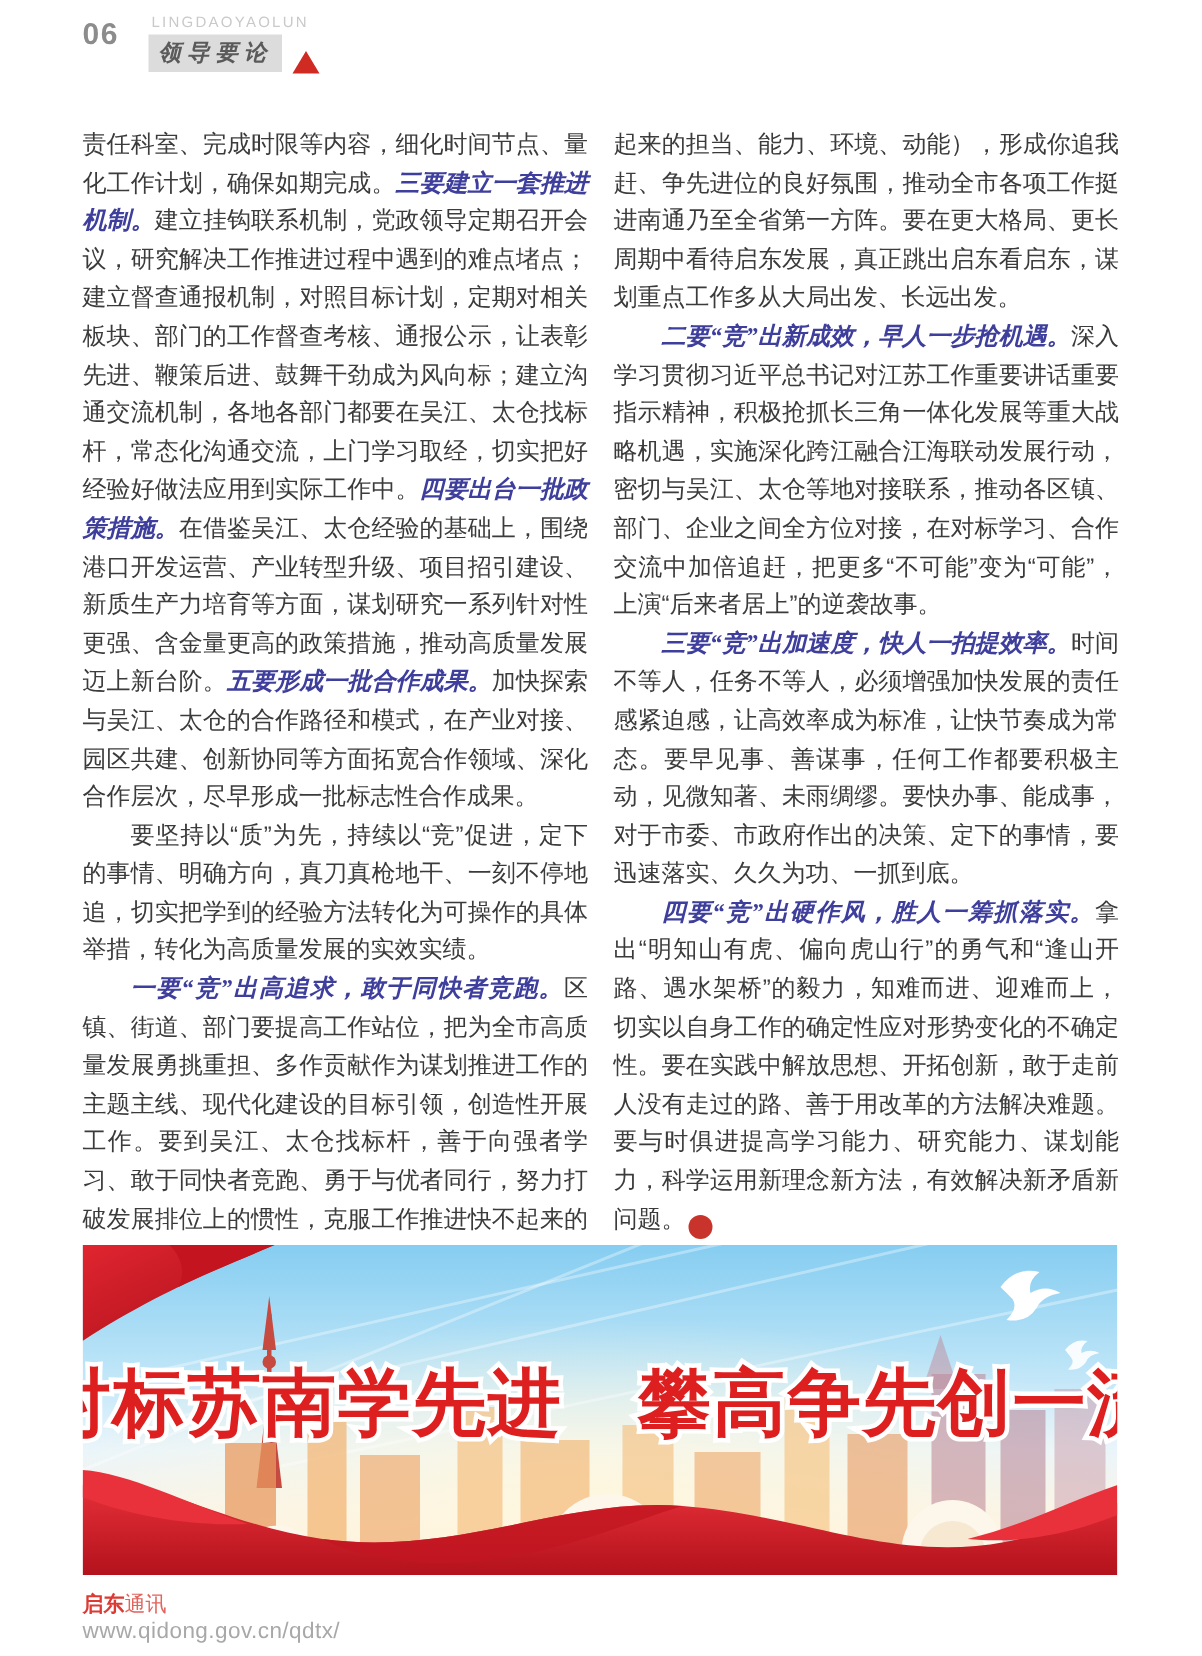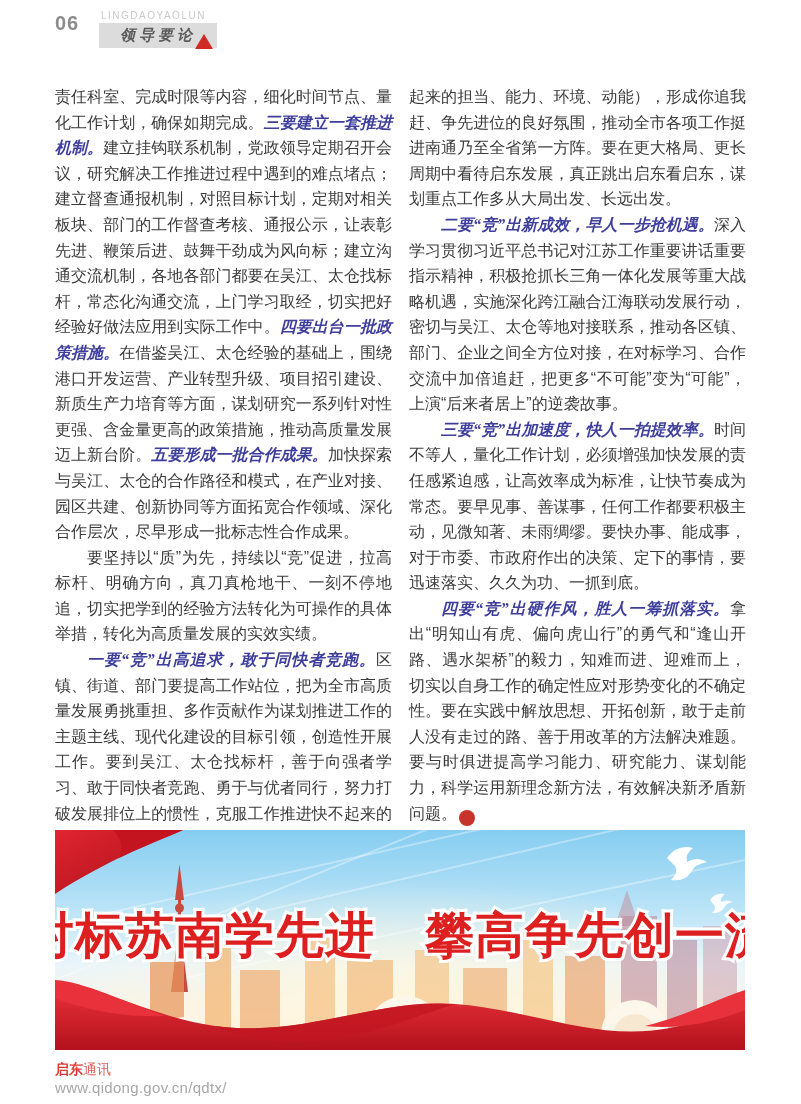--- a/index.html
+++ b/index.html
@@ -14,21 +14,21 @@
   .hdr { position:absolute; left:55px; top:8px; height:44px; }
   .page-num {
     position:absolute; left:0; top:4px;
     font-size:20px; font-weight:600; color:#8c8c8c; letter-spacing:1px;
   }
   .sec-pinyin {
     position:absolute; left:46px; top:2px;
     font-size:10px; color:#c9c9c9; letter-spacing:1.5px;
   }
   .sec-box {
-    position:absolute; left:44px; top:15px; width:118px; height:25px;
+    position:absolute; left:44px; top:15px; width:89px; height:25px;
     background:#dcdcdc; display:flex; align-items:center; justify-content:center;
   }
   .sec-box span {
     font-family:"Liberation Serif","DejaVu Serif",serif;
     font-style:italic; font-size:15px; font-weight:600;
     color:#5a5a5a; letter-spacing:4px;
   }
   .sec-tri {
     position:absolute; left:140px; top:26px; width:0; height:0;
     border-left:9px solid transparent; border-right:9px solid transparent;
@@ -81,27 +81,27 @@
     <div class="page-num">06</div>
     <div class="sec-pinyin">LINGDAOYAOLUN</div>
     <div class="sec-box">
       <span>领导要论</span>
     </div>
     <div class="sec-tri"></div>
   </div>
 
   <div class="col col-left">
       <p class="para"><span>责任科室、完成时限等内容，细化时间节点、量化工作计划，确保如期完成。</span><span class="em">三要建立一套推进机制。</span><span>建立挂钩联系机制，党政领导定期召开会议，研究解决工作推进过程中遇到的难点堵点；建立督查通报机制，对照目标计划，定期对相关板块、部门的工作督查考核、通报公示，让表彰先进、鞭策后进、鼓舞干劲成为风向标；建立沟通交流机制，各地各部门都要在吴江、太仓找标杆，常态化沟通交流，上门学习取经，切实把好经验好做法应用到实际工作中。</span><span class="em">四要出台一批政策措施。</span><span>在借鉴吴江、太仓经验的基础上，围绕港口开发运营、产业转型升级、项目招引建设、新质生产力培育等方面，谋划研究一系列针对性更强、含金量更高的政策措施，推动高质量发展迈上新台阶。</span><span class="em">五要形成一批合作成果。</span><span>加快探索与吴江、太仓的合作路径和模式，在产业对接、园区共建、创新协同等方面拓宽合作领域、深化合作层次，尽早形成一批标志性合作成果。</span></p>
-      <p class="para indent"><span>要坚持以“质”为先，持续以“竞”促进，拉高标杆、明确方向，真刀真枪地干、一刻不停地追，切实把学到的经验方法转化为可操作的具体举措，转化为高质量发展的实效实绩。</span></p>
+      <p class="para indent"><span>要坚持以“质”为先，持续以“竞”促进，定下的事情、明确方向，真刀真枪地干、一刻不停地追，切实把学到的经验方法转化为可操作的具体举措，转化为高质量发展的实效实绩。</span></p>
       <p class="para indent"><span class="em">一要“竞”出高追求，敢于同快者竞跑。</span><span>区镇、街道、部门要提高工作站位，把为全市高质量发展勇挑重担、多作贡献作为谋划推进工作的主题主线、现代化建设的目标引领，创造性开展工作。要到吴江、太仓找标杆，善于向强者学习、敢于同快者竞跑、勇于与优者同行，努力打破发展排位上的惯性，克服工作推进快不起来的因素（即缺少快</span></p>
     </div>
   <div class="col col-right">
   <p class="para"><span>起来的担当、能力、环境、动能），形成你追我赶、争先进位的良好氛围，推动全市各项工作挺进南通乃至全省第一方阵。要在更大格局、更长周期中看待启东发展，真正跳出启东看启东，谋划重点工作多从大局出发、长远出发。</span></p>
       <p class="para indent"><span class="em">二要“竞”出新成效，早人一步抢机遇。</span><span>深入学习贯彻习近平总书记对江苏工作重要讲话重要指示精神，积极抢抓长三角一体化发展等重大战略机遇，实施深化跨江融合江海联动发展行动，密切与吴江、太仓等地对接联系，推动各区镇、部门、企业之间全方位对接，在对标学习、合作交流中加倍追赶，把更多“不可能”变为“可能”，上演“后来者居上”的逆袭故事。</span></p>
-      <p class="para indent"><span class="em">三要“竞”出加速度，快人一拍提效率。</span><span>时间不等人，量化工作计划，必须增强加快发展的责任感紧迫感，让高效率成为标准，让快节奏成为常态。要早见事、善谋事，任何工作都要积极主动，见微知著、未雨绸缪。要快办事、能成事，对于市委、市政府作出的决策、定下的事情，要迅速落实、久久为功、一抓到底。</span></p>
+      <p class="para indent"><span class="em">三要“竞”出加速度，快人一拍提效率。</span><span>时间不等人，任务不等人，必须增强加快发展的责任感紧迫感，让高效率成为标准，让快节奏成为常态。要早见事、善谋事，任何工作都要积极主动，见微知著、未雨绸缪。要快办事、能成事，对于市委、市政府作出的决策、定下的事情，要迅速落实、久久为功、一抓到底。</span></p>
       <p class="para indent"><span class="em">四要“竞”出硬作风，胜人一筹抓落实。</span><span>拿出“明知山有虎、偏向虎山行”的勇气和“逢山开路、遇水架桥”的毅力，知难而进、迎难而上，切实以自身工作的确定性应对形势变化的不确定性。要在实践中解放思想、开拓创新，敢于走前人没有走过的路、善于用改革的方法解决难题。要与时俱进提高学习能力、研究能力、谋划能力，科学运用新理念新方法，有效解决新矛盾新问题。</span><span class="seal">启</span></p>
       <p class="para byline">（作者系市委书记）</p>
     </div>
 
   <div class="banner">
     <svg width="690" height="220" viewBox="0 0 690 220" xmlns="http://www.w3.org/2000/svg">
       <defs>
         <linearGradient id="sky" x1="0" y1="0" x2="0" y2="1">
           <stop offset="0" stop-color="#86cdf1"></stop>
           <stop offset="0.35" stop-color="#b9e3f7"></stop>

